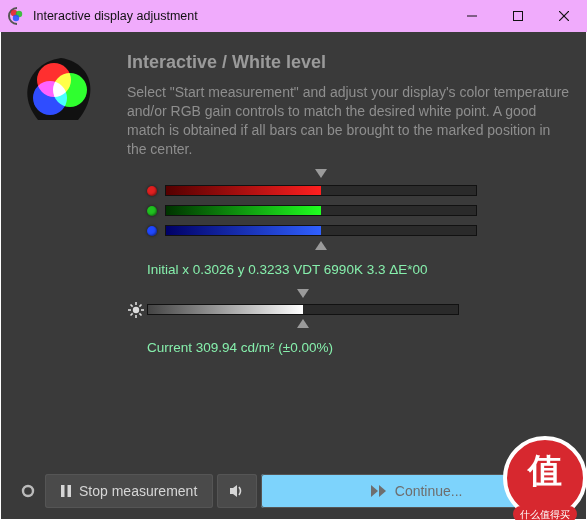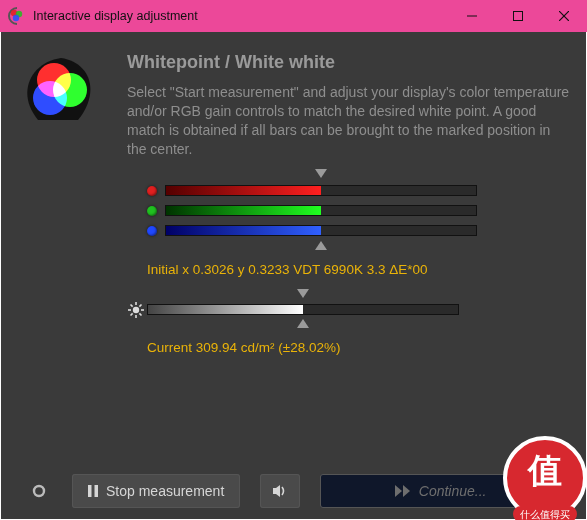--- a/index.html
+++ b/index.html
@@ -12,21 +12,21 @@
     overflow: hidden;
   }
   .window {
     width: 587px;
     height: 520px;
     background: #fff;
     position: relative;
   }
   .titlebar {
     height: 32px;
-    background: #ec4899;
+    background: #f0abfc;
     display: flex;
     align-items: center;
     font-size: 12.5px;
     color: #111;
   }
   .titlebar .app-icon {
     width: 18px; height: 18px;
     margin: 0 7px 0 8px;
     position: relative;
   }
@@ -112,21 +112,21 @@
     width: 0; height:0;
     border-left: 6px solid transparent;
     border-right: 6px solid transparent;
   }
   .tri.down { border-top: 9px solid #9a9a9a; }
   .tri.up { border-bottom: 9px solid #9a9a9a; }
   .readings {
     margin: 8px 0 0 132px;
     font-size: 13.5px;
     line-height: 1.35;
-    color: #eab308;
+    color: #86efac;
   }
   .lum-block {
     margin: 10px 0 0 112px;
   }
   .lum-row {
     display: flex;
     align-items: center;
   }
   .sun-icon {
     width: 18px;
@@ -138,22 +138,22 @@
   }
   .lum-block .bar { margin-left: 0; }
   .lum-arrow-wrap { margin-left: 20px; width:312px; position:relative; height:12px; }
   .lum-arrow-wrap .tri { position:absolute; left:50%; transform:translateX(-50%); }
   .bottom-bar {
     position: absolute;
     left: 0; right: 0; bottom: 0;
     height: 56px;
     display: flex;
     align-items: center;
-    padding: 0 25px;
-    gap: 20px;
+    padding: 0 14px;
+    gap: 4px;
   }
   .o-btn {
     width: 26px;
     display: flex; justify-content:center;
     color:#bbb;
   }
   .btn {
     background: #4a4a4a;
     color: #d6d6d6;
     height: 34px;
@@ -162,22 +162,21 @@
     align-items: center;
     justify-content: center;
     padding: 0 16px;
     font-size: 14px;
     gap: 8px;
     box-shadow: inset 0 0 0 1px #555;
   }
   .btn.square { width: 40px; padding:0; }
   .btn.disabled {
     color: #6e6e6e;
-    background: #0f172a;
-    font-style: italic;
+    background: #7dd3fc;
   }
   .btn.continue {
     flex: 1;
     min-width: 120px;
     position: relative;
     overflow:hidden;
   }
   .watermark {
     position: absolute;
     right: -8px;
@@ -227,21 +226,21 @@
     <div class="top-row">
       <div class="rgb-icon">
         <svg width="86" height="76" viewBox="0 0 86 76">
           <path d="M 43 6 C 72 10 83 40 60 68 L 20 68 C -3 40 14 10 43 6 Z" fill="#111"></path>
           <circle cx="36" cy="28" r="17" fill="#ff2020" style="mix-blend-mode:screen"></circle>
           <circle cx="52" cy="38" r="17" fill="#20ff20" style="mix-blend-mode:screen"></circle>
           <circle cx="32" cy="46" r="17" fill="#2040ff" style="mix-blend-mode:screen"></circle>
         </svg>
       </div>
       <div class="content-col">
-        <h1 class="heading">Whitepoint / White white</h1>
+        <h1 class="heading">Interactive / White level</h1>
         <p class="desc">Select "Start measurement" and adjust your display's color temperature and/or RGB gain controls to match the desired white point. A good match is obtained if all bars can be brought to the marked position in the center.</p>
       </div>
     </div>
 
     <div class="bars-block">
       <div class="bars-arrow-wrap">
           <div class="tri down"></div>
         </div>
       <div class="bar-row">
         <span class="dot red"></span>
@@ -293,21 +292,21 @@
         <div class="bar">
             <div class="bar-fill white" style="width: 50%;"></div>
           </div>
       </div>
       <div class="lum-arrow-wrap">
           <div class="tri up"></div>
         </div>
     </div>
 
     <div class="readings">
-      <div>Current 309.94 cd/m² (±28.02%)</div>
+      <div>Current 309.94 cd/m² (±0.00%)</div>
     </div>
 
     <div class="bottom-bar">
       <div class="o-btn">
         <svg width="14" height="14" viewBox="0 0 14 14">
             <circle cx="7" cy="7" r="5" fill="none" stroke="#bbb" stroke-width="2.4"></circle>
           </svg>
       </div>
       <div class="btn">
         <svg width="10" height="12">

